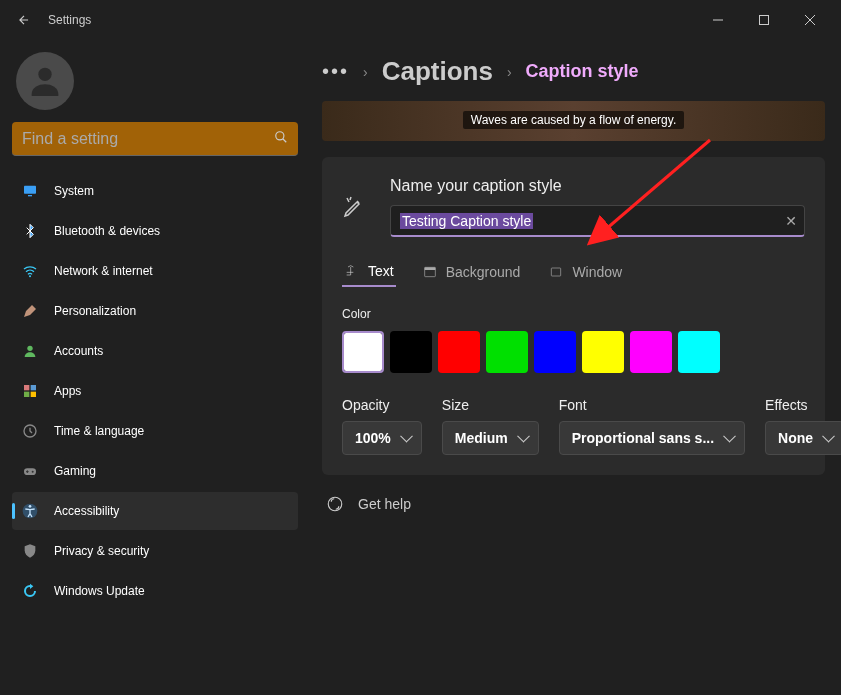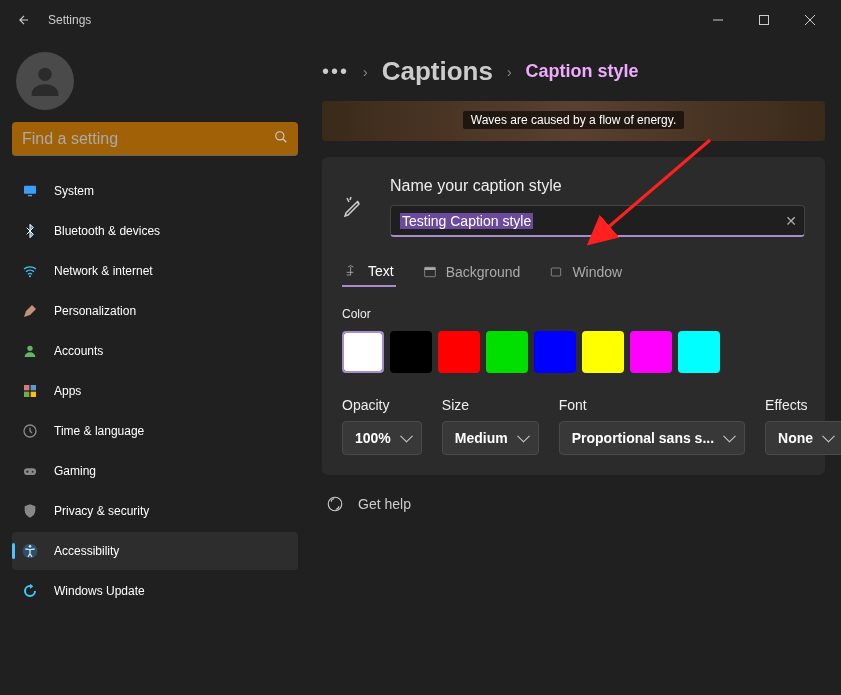--- a/index.html
+++ b/index.html
@@ -186,37 +186,37 @@
         <li class="nav-item">
           <span class="nav-icon">
             <svg viewBox="0 0 24 24" width="16" height="16">
               <rect x="3" y="8" width="18" height="10" rx="5" fill="#888"></rect>
               <circle cx="16" cy="13" r="1.5" fill="#333"></circle>
               <path d="M8 11v4M6 13h4" stroke="#333" stroke-width="1.5"></path>
             </svg>
           </span>
           <span>Gaming</span>
         </li>
-        <li class="nav-item">
-          <span class="nav-icon">
-            <svg viewBox="0 0 24 24" width="16" height="16">
-              <path d="M12 2l8 3v6c0 5-3 9-8 11-5-2-8-6-8-11V5z" fill="#888"></path>
-            </svg>
-          </span>
-          <span>Privacy &amp; security</span>
-        </li>
         <li class="nav-item active">
           <span class="nav-icon">
             <svg viewBox="0 0 24 24" width="16" height="16">
               <circle cx="12" cy="5" r="2" fill="#fff"></circle>
               <path d="M5 9l7 1 7-1M12 10v6M9 21l3-5 3 5" stroke="#fff" stroke-width="2" fill="none"></path>
               <circle cx="12" cy="12" r="11" fill="#3a9ff5" opacity="0.3"></circle>
             </svg>
           </span>
           <span>Accessibility</span>
+        </li>
+        <li class="nav-item">
+          <span class="nav-icon">
+            <svg viewBox="0 0 24 24" width="16" height="16">
+              <path d="M12 2l8 3v6c0 5-3 9-8 11-5-2-8-6-8-11V5z" fill="#888"></path>
+            </svg>
+          </span>
+          <span>Privacy &amp; security</span>
         </li>
         <li class="nav-item">
           <span class="nav-icon">
             <svg viewBox="0 0 24 24" width="16" height="16">
               <path d="M12 3a9 9 0 1 0 9 9h-3a6 6 0 1 1-6-6v3l5-4-5-4z" fill="#3ac8f5"></path>
             </svg>
           </span>
           <span>Windows Update</span>
         </li>
       </ul>

